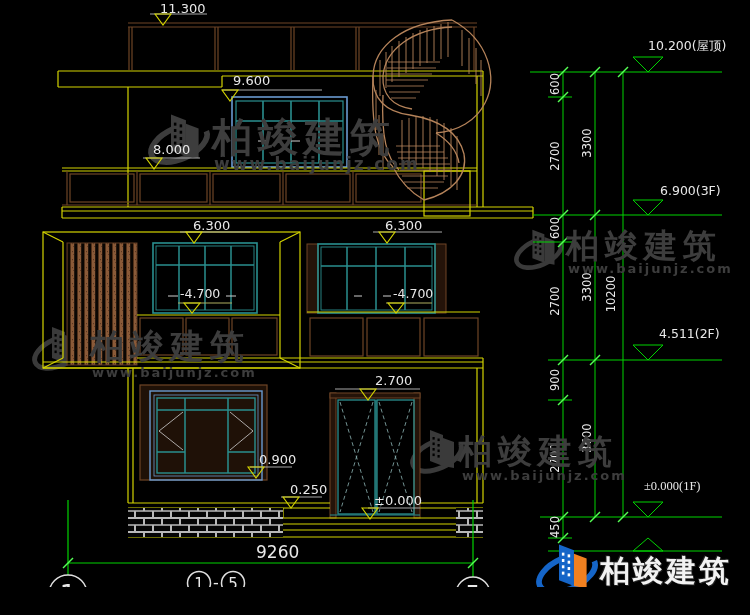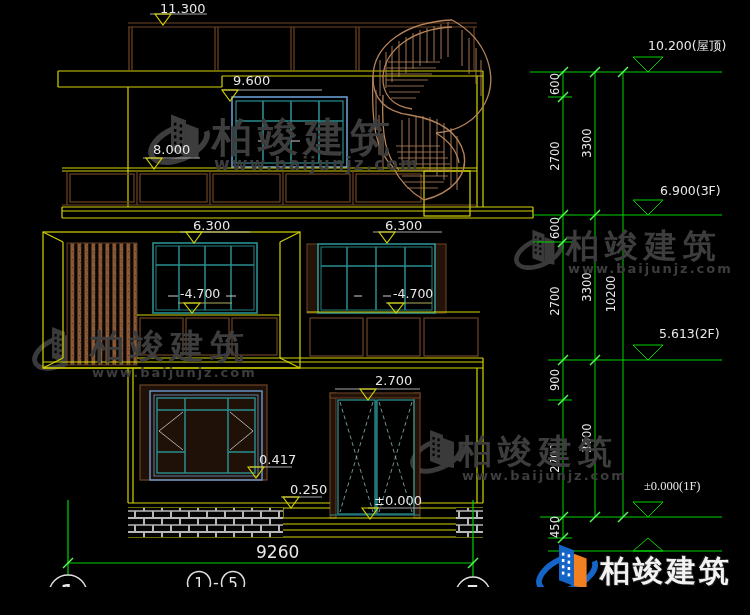--- a/index.html
+++ b/index.html
@@ -410,27 +410,27 @@
 </svg>
 
 <span class="t" style="left:160px;top:2px;">11.300</span>
 <span class="t" style="left:233px;top:74px;">9.600</span>
 <span class="t" style="left:153px;top:143px;">8.000</span>
 <span class="t" style="left:193px;top:219px;">6.300</span>
 <span class="t" style="left:385px;top:219px;">6.300</span>
 <span class="t" style="left:180px;top:288px;font-size:12.5px;">-4.700</span>
 <span class="t" style="left:393px;top:288px;font-size:12.5px;">-4.700</span>
 <span class="t" style="left:375px;top:374px;">2.700</span>
-<span class="t" style="left:259px;top:453px;">0.417</span>
+<span class="t" style="left:259px;top:453px;">0.900</span>
 <span class="t" style="left:290px;top:483px;">0.250</span>
 <span class="t" style="left:374px;top:494px;">±0.000</span>
 
 <span class="t lvl" style="left:648px;top:40px;">10.200(屋顶)</span>
 <span class="t lvl" style="left:660px;top:185px;text-align:center;">6.900(3F)</span>
-<span class="t lvl" style="left:659px;top:328px;">5.613(2F)</span>
+<span class="t lvl" style="left:659px;top:328px;">4.511(2F)</span>
 <span class="t lvl" style="left:644px;top:480px;font-family:Liberation Serif, serif;">±0.000(1F)</span>
 
 <span class="vdim" style="left:556px;top:84px;">600</span>
 <span class="vdim" style="left:556px;top:156px;">2700</span>
 <span class="vdim" style="left:556px;top:228px;">600</span>
 <span class="vdim" style="left:556px;top:301px;">2700</span>
 <span class="vdim" style="left:556px;top:380px;">900</span>
 <span class="vdim" style="left:556px;top:458px;">2700</span>
 <span class="vdim" style="left:556px;top:527px;">450</span>
 <span class="vdim" style="left:588px;top:143px;">3300</span>

